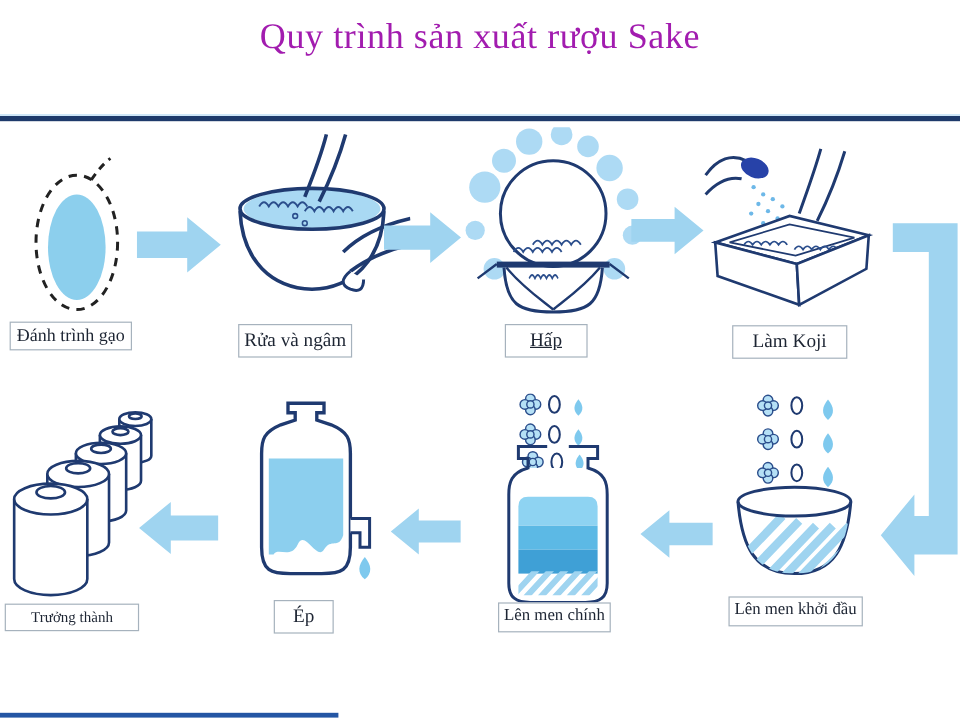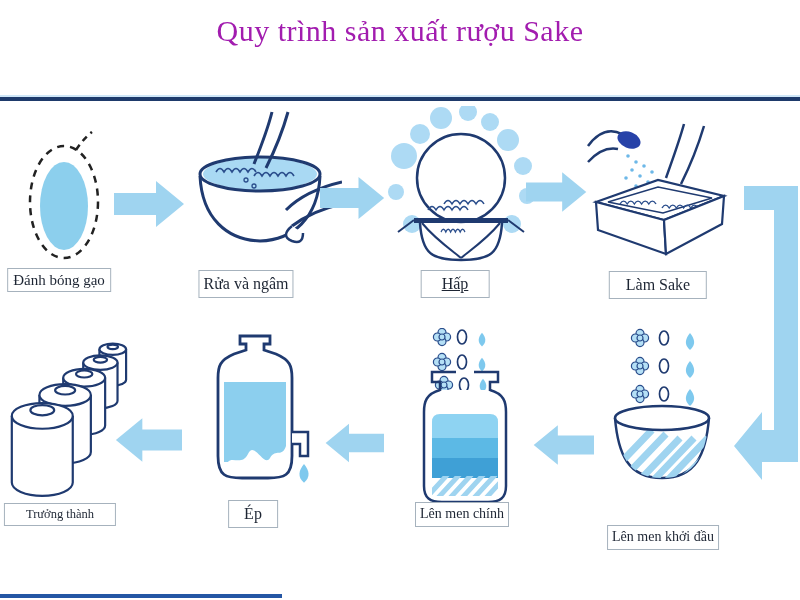--- a/index.html
+++ b/index.html
@@ -30,21 +30,21 @@
   .a6{left:114px;top:414px;}
   .i-barrels{left:8px;top:328px;}
   
   .label{position:absolute;transform:translateX(-50%);background:#fff;
          border:1px solid #a6b2bd;color:#1d2533;white-space:nowrap;
          font-size:16px;line-height:1.35;padding:1px 8px;text-align:center;}
   .l-grain{left:59px;top:268px;font-size:15px;padding:1px 5px;}
   .l-bowl{left:246px;top:270px;padding:2px 4px;}
   .l-steam{left:455px;top:270px;padding:2px 20px;text-decoration:underline;}
   .l-koji{left:658px;top:271px;padding:2px 16px;}
-  .l-tub{left:663px;top:497px;font-size:14px;padding:2px 4px;margin-top:28px;}
+  .l-tub{left:663px;top:497px;font-size:14px;padding:2px 4px;}
   .l-jar{left:462px;top:502px;font-size:14px;padding:2px 4px;}
   .l-jug{left:253px;top:500px;padding:2px 15px;}
   .l-barrels{left:60px;top:503px;font-size:12.5px;padding:2px 21px;}
 </style>
 </head>
 <body>
 
 <div class="canvas">
 
   <svg width="0" height="0" style="position:absolute" aria-hidden="true">
@@ -260,23 +260,23 @@
         <path d="M33,66 L33,126 A27,11.8 0 0 0 87,126 L87,66"></path>
         <ellipse cx="60" cy="66" rx="27" ry="11.4"></ellipse>
           <ellipse cx="60" cy="61" rx="10.5" ry="4.5"></ellipse>
         <path d="M4,88 L4,158 A32,14 0 0 0 68,158 L68,88"></path>
         <ellipse cx="36" cy="88" rx="32" ry="13.5"></ellipse>
           <ellipse cx="36" cy="82" rx="12.5" ry="5.4"></ellipse>
       </g>
     </svg>
   </div>
 
-  <div class="label l-grain">Đánh bóng gạo</div>
+  <div class="label l-grain">Đánh trình gạo</div>
   <div class="label l-bowl">Rửa và ngâm</div>
   <div class="label l-steam">Hấp</div>
-  <div class="label l-koji">Làm Sake</div>
+  <div class="label l-koji">Làm Koji</div>
   <div class="label l-tub">Lên men khởi đầu</div>
   <div class="label l-jar">Lên men chính</div>
   <div class="label l-jug">Ép</div>
   <div class="label l-barrels">Trưởng thành</div>
 
   <div class="accent-bottom"></div>
 </div>
 
 </body></html>

